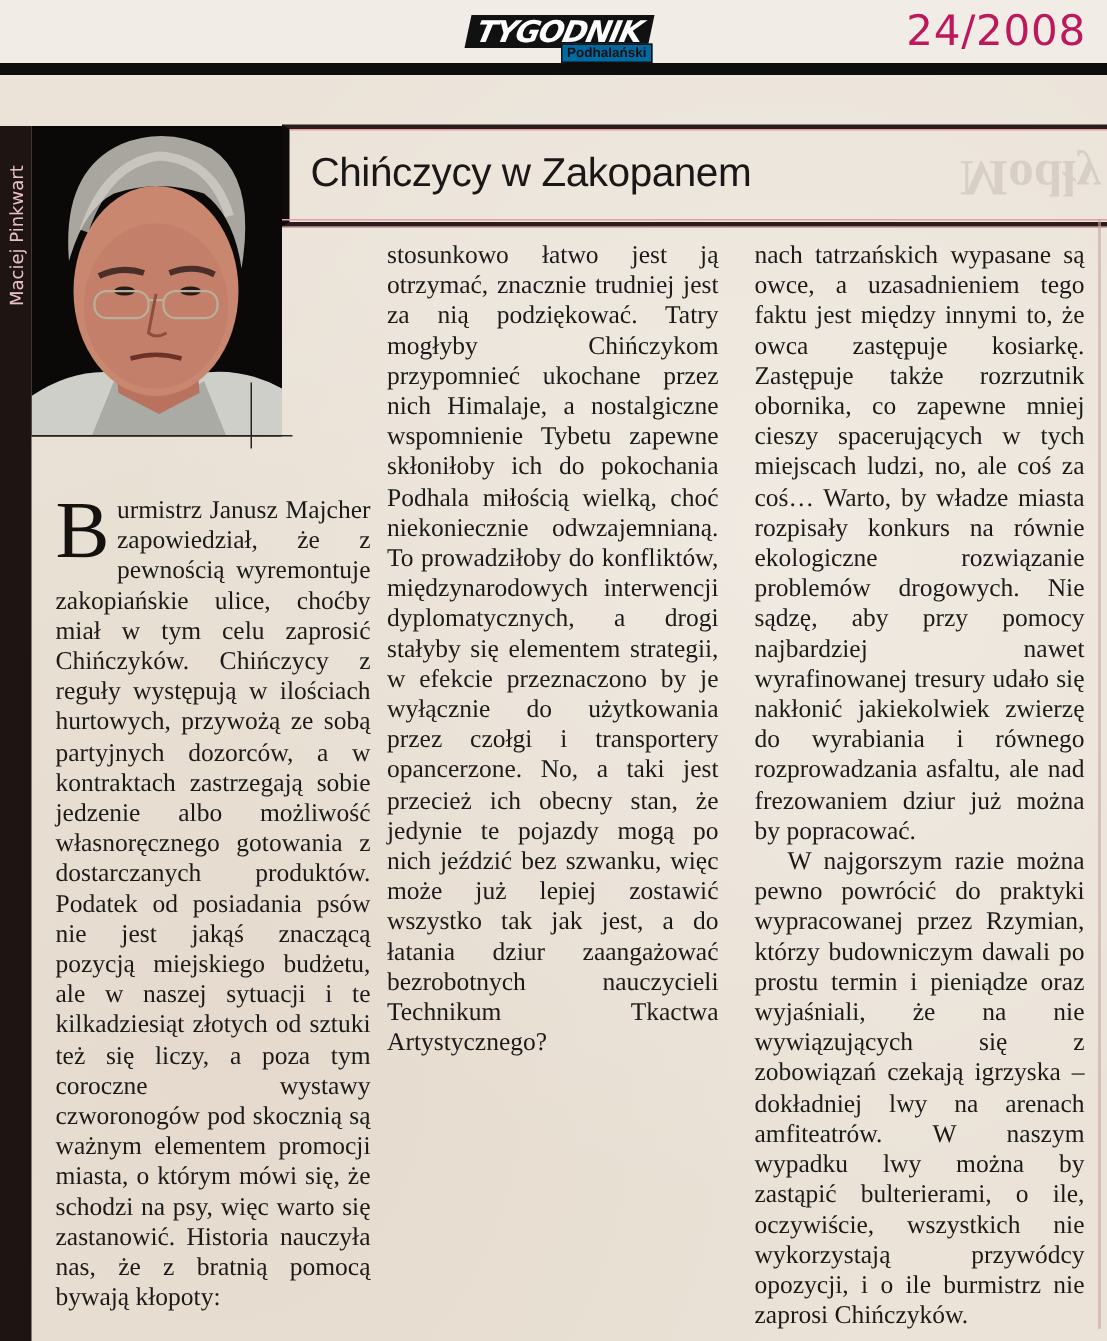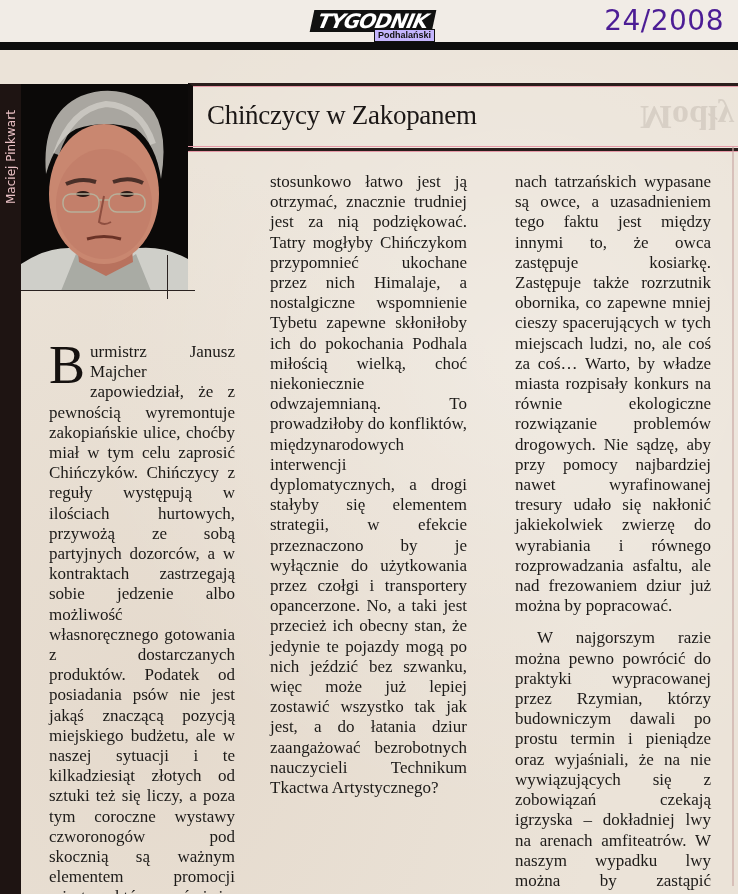--- a/index.html
+++ b/index.html
@@ -24,25 +24,25 @@
   .logo-main {
     position:absolute; left:0; top:0;
     font-family:"DejaVu Sans", sans-serif; font-weight:bold; font-style:italic;
     font-size:20px; letter-spacing:-1px; color:#fff;
     background:#111; padding:0 6px; transform:skewX(-12deg);
     line-height:22px;
   }
   .logo-sub {
     position:absolute; left:62px; top:19px;
     font-family:"Liberation Sans", sans-serif; font-size:9px; font-weight:bold;
-    background:#c4b5fd; color:#111; border:1px solid #111; padding:0 3px; line-height:11px;
+    background:#0369a1; color:#111; border:1px solid #111; padding:0 3px; line-height:11px;
   }
   .issue {
     position:absolute; right:14px; top:4px;
-    font-family:"DejaVu Sans", sans-serif; font-size:28px; color:#4c1d95; letter-spacing:0.5px;
+    font-family:"DejaVu Sans", sans-serif; font-size:28px; color:#be185d; letter-spacing:0.5px;
   }
   .mast-rule { position:absolute; left:0; top:42px; width:738px; height:8px; background:#0d0d0d; }
   .ghost-word {
     position:absolute; left:640px; top:98px; font-size:34px; font-weight:bold;
     color:rgba(120,110,100,0.18); transform:scaleY(-1); font-family:"Liberation Serif", serif;
   }
   
   .side-strip {
     position:absolute; left:0; top:84px; width:21px; height:810px; background:#1e1412;
   }
@@ -62,29 +62,29 @@
   .photo-rule-v { position:absolute; left:167px; top:255px; width:1px; height:44px; background:#2a2220; }
   
   .title-box {
     position:absolute; left:188px; top:83px; width:550px; height:62px;
     border-top:3px solid #2a1e1c; border-bottom:3px solid #2a1e1c;
     border-left:5px solid #0e0b0a;
     box-shadow: inset 0 1px 0 #e79aa8, 0 1px 0 #e79aa8;
   }
   .title {
     position:absolute; left:14px; top:14px;
-    font-family:Liberation Serif, serif; font-size:27px; color:#1b1716; letter-spacing:-0.3px;
+    font-family:Liberation Sans, sans-serif; font-size:27px; color:#1b1716; letter-spacing:-0.3px;
   }
   .title-divider { position:absolute; left:188px; top:146px; width:550px; height:1px; background:#e79aa8; }
   
   .col {
     position:absolute; font-size:17px; line-height:20.2px; text-align:justify;
     hyphens:manual;
   }
-  .col p { margin:12px; }
+  .col p { margin:0; }
   .col .indent { text-indent:22px; }
   .col1 { left:37px; top:330px; width:210px; }
   .col2 { left:258px; top:160px; width:221px; }
   .col3 { left:503px; top:160px; width:220px; }
   .dropcap {
     float:left; font-size:54px; line-height:42px; margin:2px 5px 0 0;
     font-family:"Liberation Serif", serif; color:#15110f;
   }
   .signature {
     text-align:right; font-weight:bold; font-size:17px; margin-top:4px;

